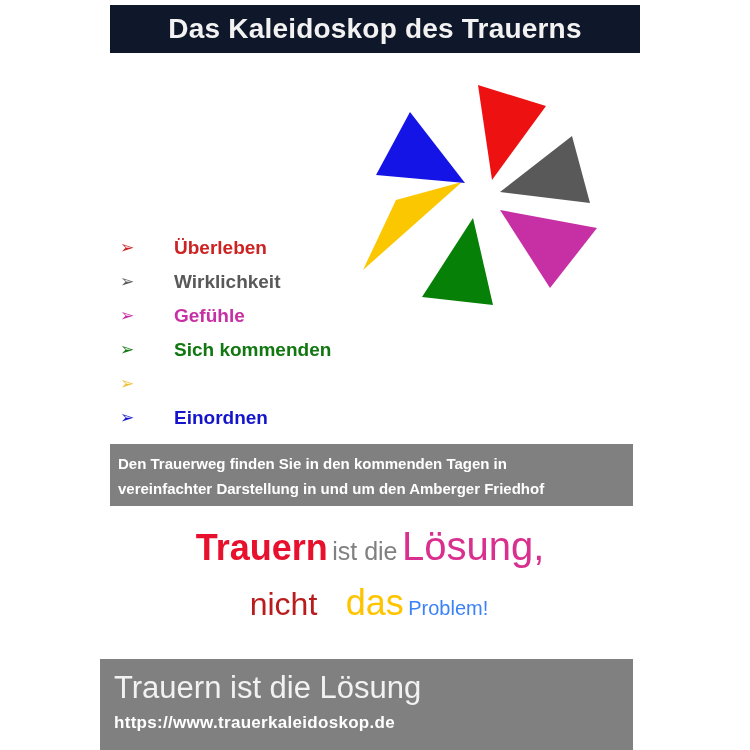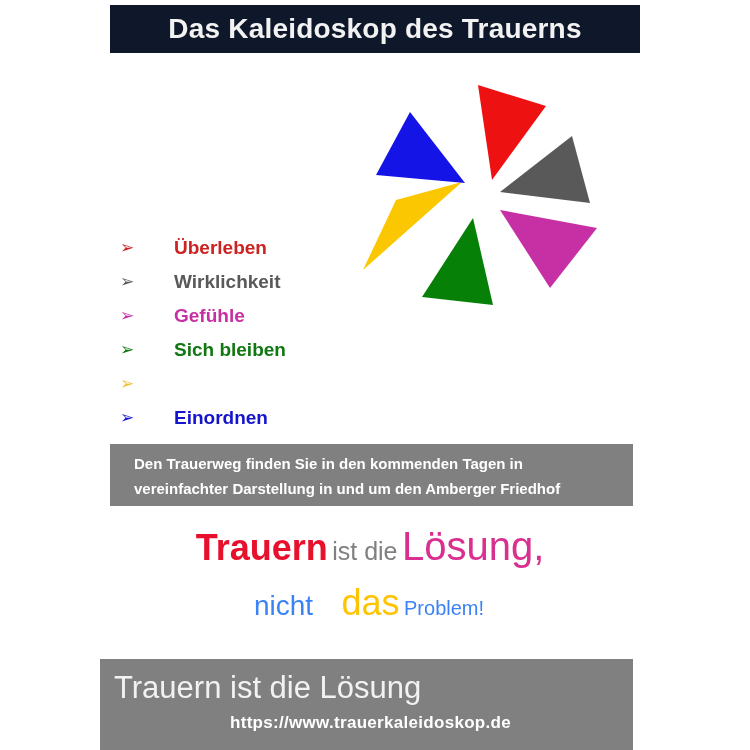--- a/index.html
+++ b/index.html
@@ -90,21 +90,20 @@
     background: #808080;
     box-sizing: border-box;
     padding: 7px 8px 0 8px;
   }
   .info-line {
     color: #ffffff;
     font-size: 15px;
     font-weight: 700;
     line-height: 25px;
     white-space: nowrap;
-    margin-left: 16px;
   }
 
   
   .slogan {
     position: absolute;
     left: 110px;
     top: 524px;
     width: 530px;
     text-align: center;
   }
@@ -123,22 +122,22 @@
     color: #808080;
     font-size: 25px;
     font-weight: 400;
   }
   .s-loesung {
     color: #d9308f;
     font-size: 40px;
     font-weight: 400;
   }
   .s-nicht {
-    color: #3b82f6;
-    font-size: 28px;
+    color: #b91c1c;
+    font-size: 32px;
     font-weight: 400;
   }
   .s-das {
     color: #ffc400;
     font-size: 36px;
     font-weight: 400;
     margin-left: 24px;
   }
   .s-problem {
     color: #3b82f6;
@@ -164,21 +163,20 @@
     line-height: 42px;
     white-space: nowrap;
   }
   .footer-url {
     color: #ffffff;
     font-size: 17px;
     font-weight: 700;
     line-height: 28px;
     letter-spacing: 0.3px;
     white-space: nowrap;
-    text-align: center;
   }
 </style>
 </head>
 <body>
 
 <div id="poster">
 
   <div class="title-banner">
     <span class="title-text">Das Kaleidoskop des Trauerns</span>
   </div>
@@ -206,21 +204,21 @@
       <span class="bullet-label" style="color:#595959">Wirklichkeit</span>
     </div>
 
     <div class="bullet-row">
       <span class="bullet-glyph" style="color:#c72fa4">➢</span>
       <span class="bullet-label" style="color:#c72fa4">Gefühle</span>
     </div>
 
     <div class="bullet-row">
       <span class="bullet-glyph" style="color:#117711">➢</span>
-      <span class="bullet-label" style="color:#117711">Sich bleiben</span>
+      <span class="bullet-label" style="color:#117711">Sich kommenden</span>
     </div>
 
     <div class="bullet-row">
       <span class="bullet-glyph" style="color:#f0c03a">➢</span>
     </div>
 
     <div class="bullet-row">
       <span class="bullet-glyph" style="color:#1414cc">➢</span>
       <span class="bullet-label" style="color:#1414cc">Einordnen</span>
     </div>

